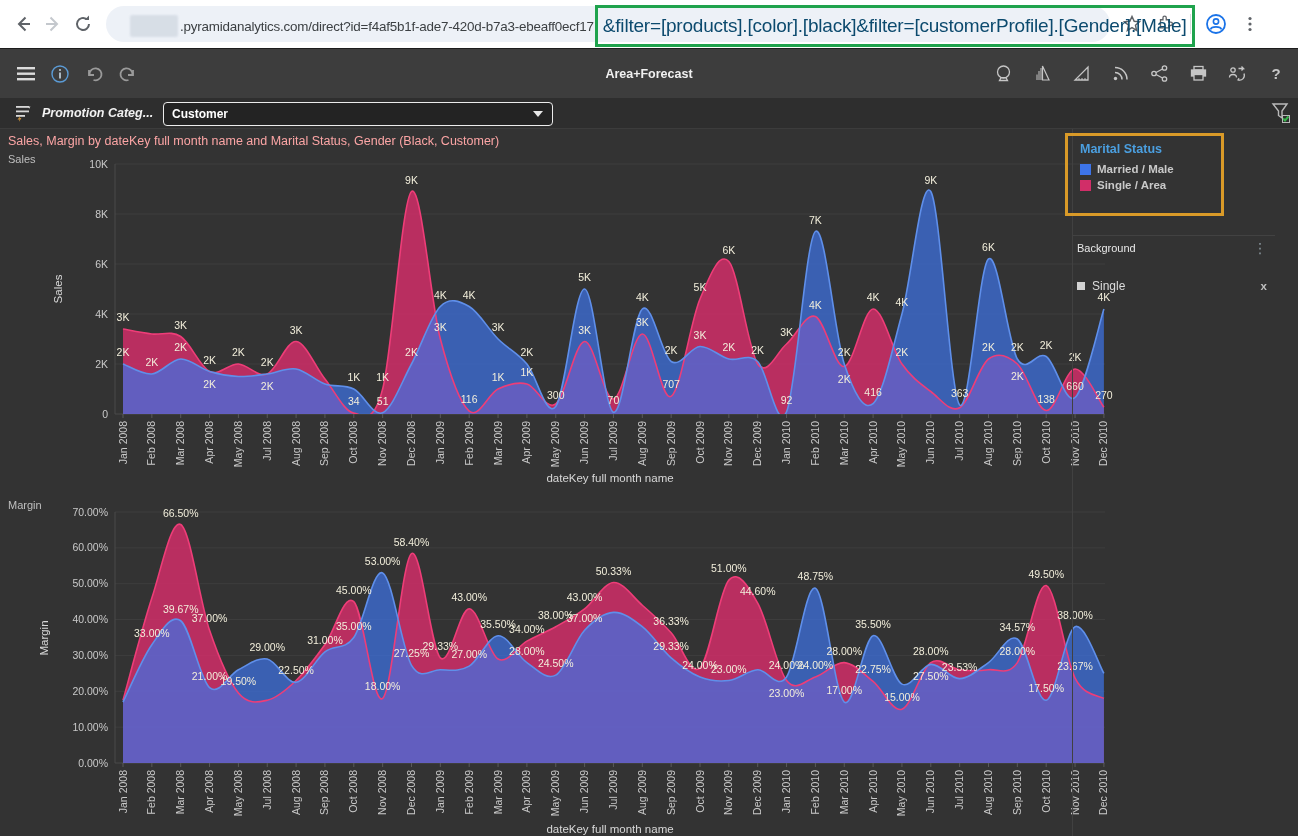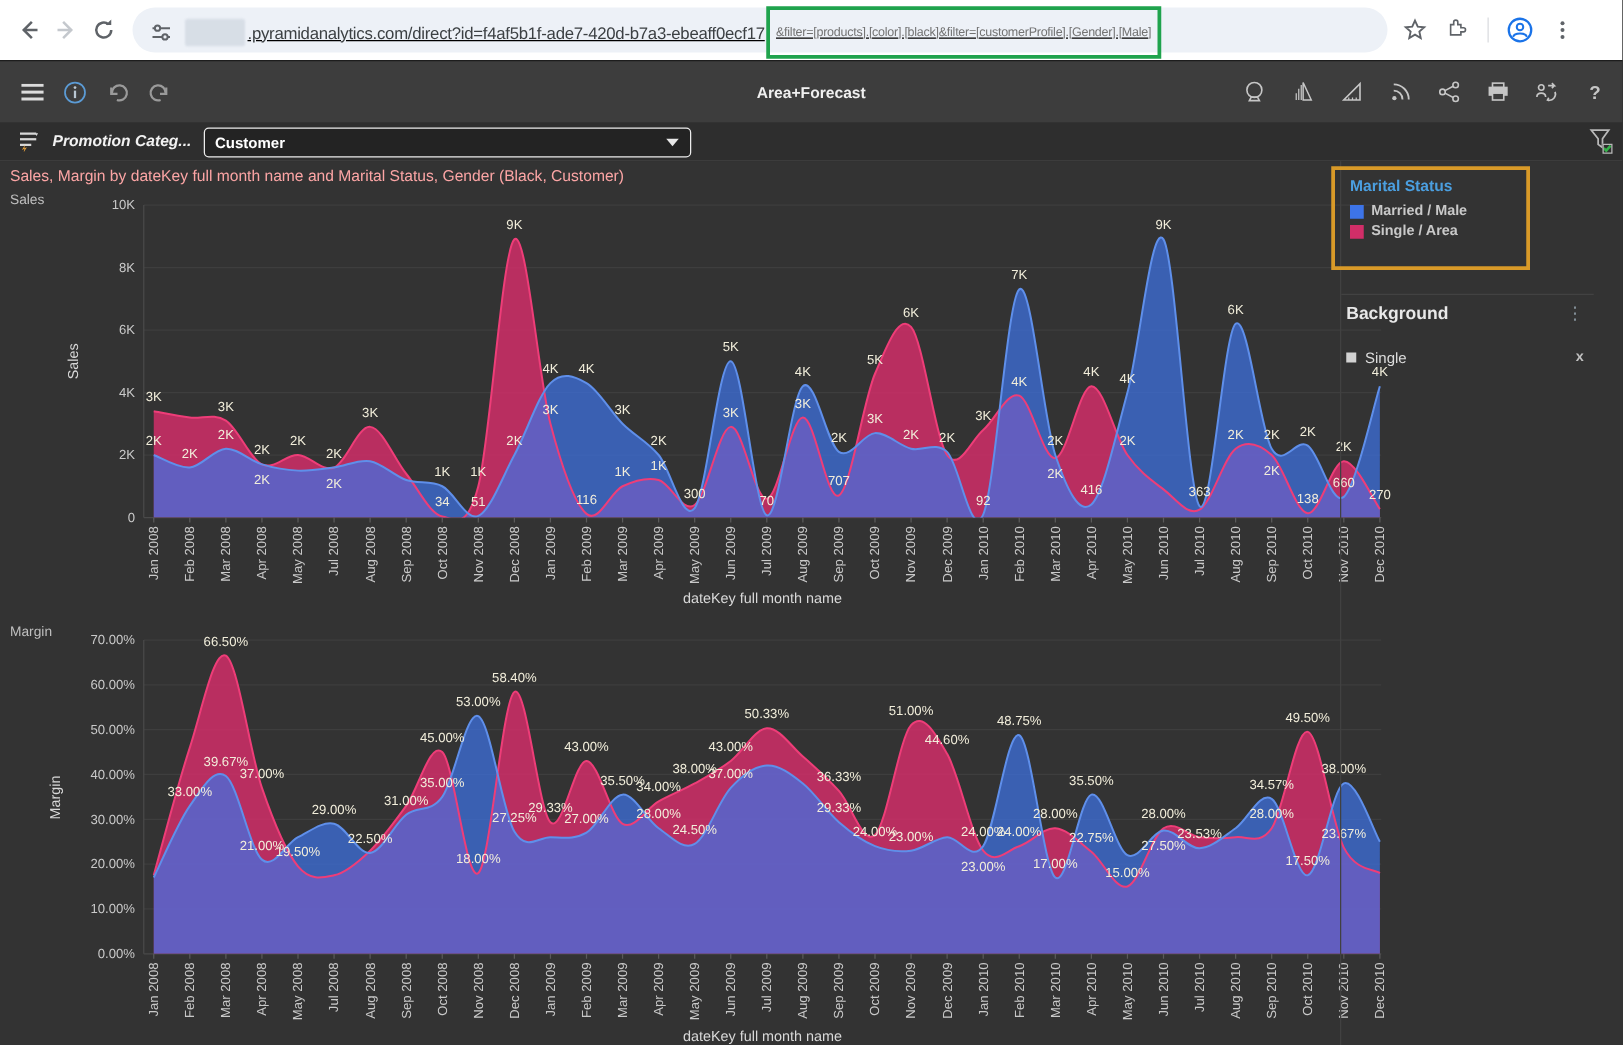--- a/index.html
+++ b/index.html
@@ -5,27 +5,27 @@
   * { box-sizing: border-box; margin: 0; padding: 0; }
   html,body { width:1298px; height:836px; overflow:hidden; background:#333;
     font-family:"Liberation Sans", sans-serif; }
 
   
   .browser-bar { height:48px; background:#ffffff; display:flex; align-items:center;
     padding:0 10px 0 8px; position:relative; }
   .nav-ico { width:30px; height:30px; display:flex; align-items:center; justify-content:center;
     border-radius:50%; flex:0 0 auto; cursor:pointer; }
   .url-pill { height:36px; background:#edf1f7; border-radius:18px; display:flex; align-items:center;
-    margin-left:8px; padding:4px 10px 0 14px; width:1004px; flex:0 0 auto; position:relative;text-decoration:underline; }
+    margin-left:8px; padding:4px 10px 0 14px; width:1004px; flex:0 0 auto; position:relative; }
   .redaction { width:48px; height:22px; background:#ccd4de; opacity:.65; border-radius:2px;
     margin:0 2px 0 10px; filter:blur(1px); flex:0 0 auto; }
   .url-text { font-size:13.4px; color:#3c4043; white-space:nowrap; letter-spacing:-0.2px; }
   .url-highlight { display:inline-flex; align-items:center; height:42px; border:3px solid #1fa34d;
     padding:0 5px; margin-left:1px; white-space:nowrap; }
-  .url-highlight span { font-size:10px; color:#737373; letter-spacing:-0.2px; }
+  .url-highlight span { font-size:19px; color:#0c4a6e; letter-spacing:-0.2px; }
   .chrome-right { display:flex; align-items:center; margin-left:12px; gap:14px; }
   .vsep { width:1px; height:20px; background:#dadce0; }
 
   
   .app-toolbar { height:50px; background:#3d3d3d; display:flex; align-items:center;
     padding:0 14px; position:relative; border-top:1px solid #1d1d1d; }
   .tb-ico { width:24px; height:24px; display:flex; align-items:center; justify-content:center;
     margin-right:10px; cursor:pointer; }
   .tb-title { position:absolute; left:0; right:0; text-align:center; color:#f0f0f0;
     font-size:12.5px; font-weight:bold; pointer-events:none; }
@@ -52,21 +52,21 @@
   .right-panel { position:absolute; left:1072px; top:0; width:203px; height:724px;
     border-left:1px solid #414141; }
   .legend-box { position:absolute; left:-8px; top:4px; width:159px; height:83px;
     border:3px solid #d99a28; padding:6px 0 0 12px; }
   .legend-title { color:#4b9fe0; font-size:12.5px; font-weight:bold; margin-bottom:7px; }
   .legend-item { display:flex; align-items:center; margin-bottom:4px; cursor:pointer; }
   .legend-item .sw { width:11px; height:11px; margin-right:6px; flex:0 0 auto; }
   .legend-item .lb { color:#c9c9c9; font-size:11.5px;font-weight:bold; }
   .panel-divider { position:absolute; left:0; right:0; top:106px; height:1px; background:#424242; }
   .bg-header { position:absolute; left:4px; right:4px; top:113px; display:flex; align-items:center; }
-  .bg-title { color:#e8e8e8; font-size:14px; font-weight:bold; flex:1; }
+  .bg-title { color:#e8e8e8; font-size:11px; font-weight:normal; flex:1; }
   .kebab { color:#8a97a0; font-size:14px; letter-spacing:0; line-height:6px; cursor:pointer;
     padding:0 4px; text-align:center; }
   .bg-item { position:absolute; left:4px; right:4px; top:150px; display:flex; align-items:center; }
   .bg-item .sw { width:8px; height:8px; background:#d2d2d2; margin-right:7px; }
   .bg-item .lb { color:#dcdcdc; font-size:12px; flex:1; }
   .bg-item .x { color:#c0c0c0; font-size:11.5px; font-weight:bold; cursor:pointer; padding:0 4px; }
 
   svg text { font-family:"Liberation Sans", sans-serif; }
 </style>
 </head>

